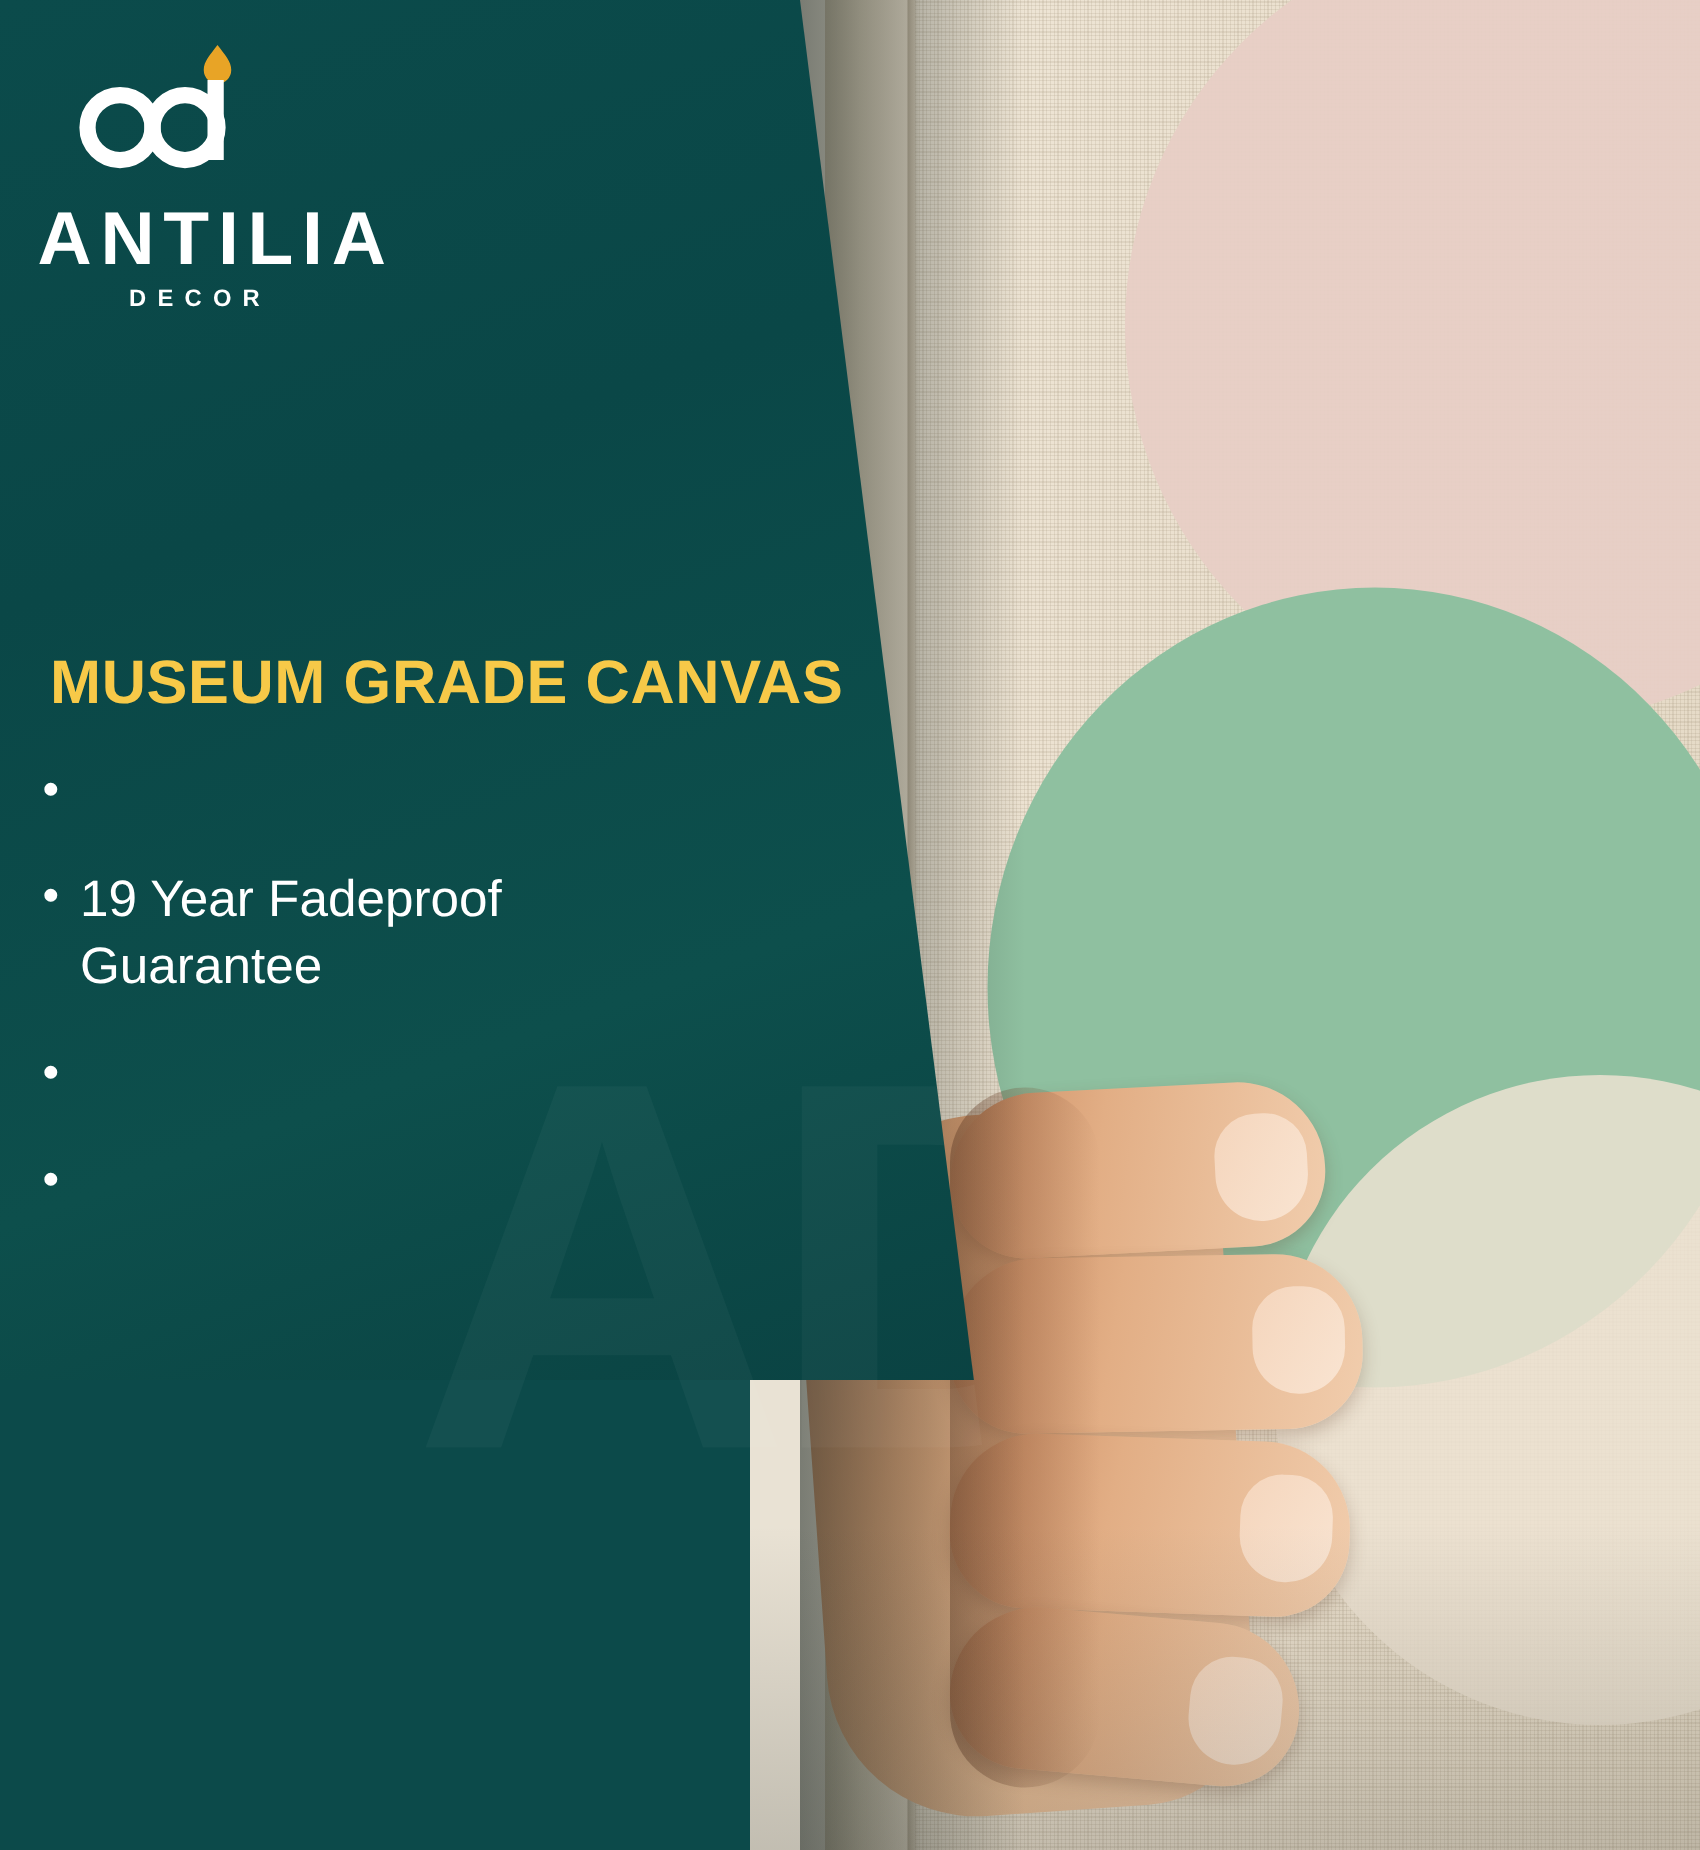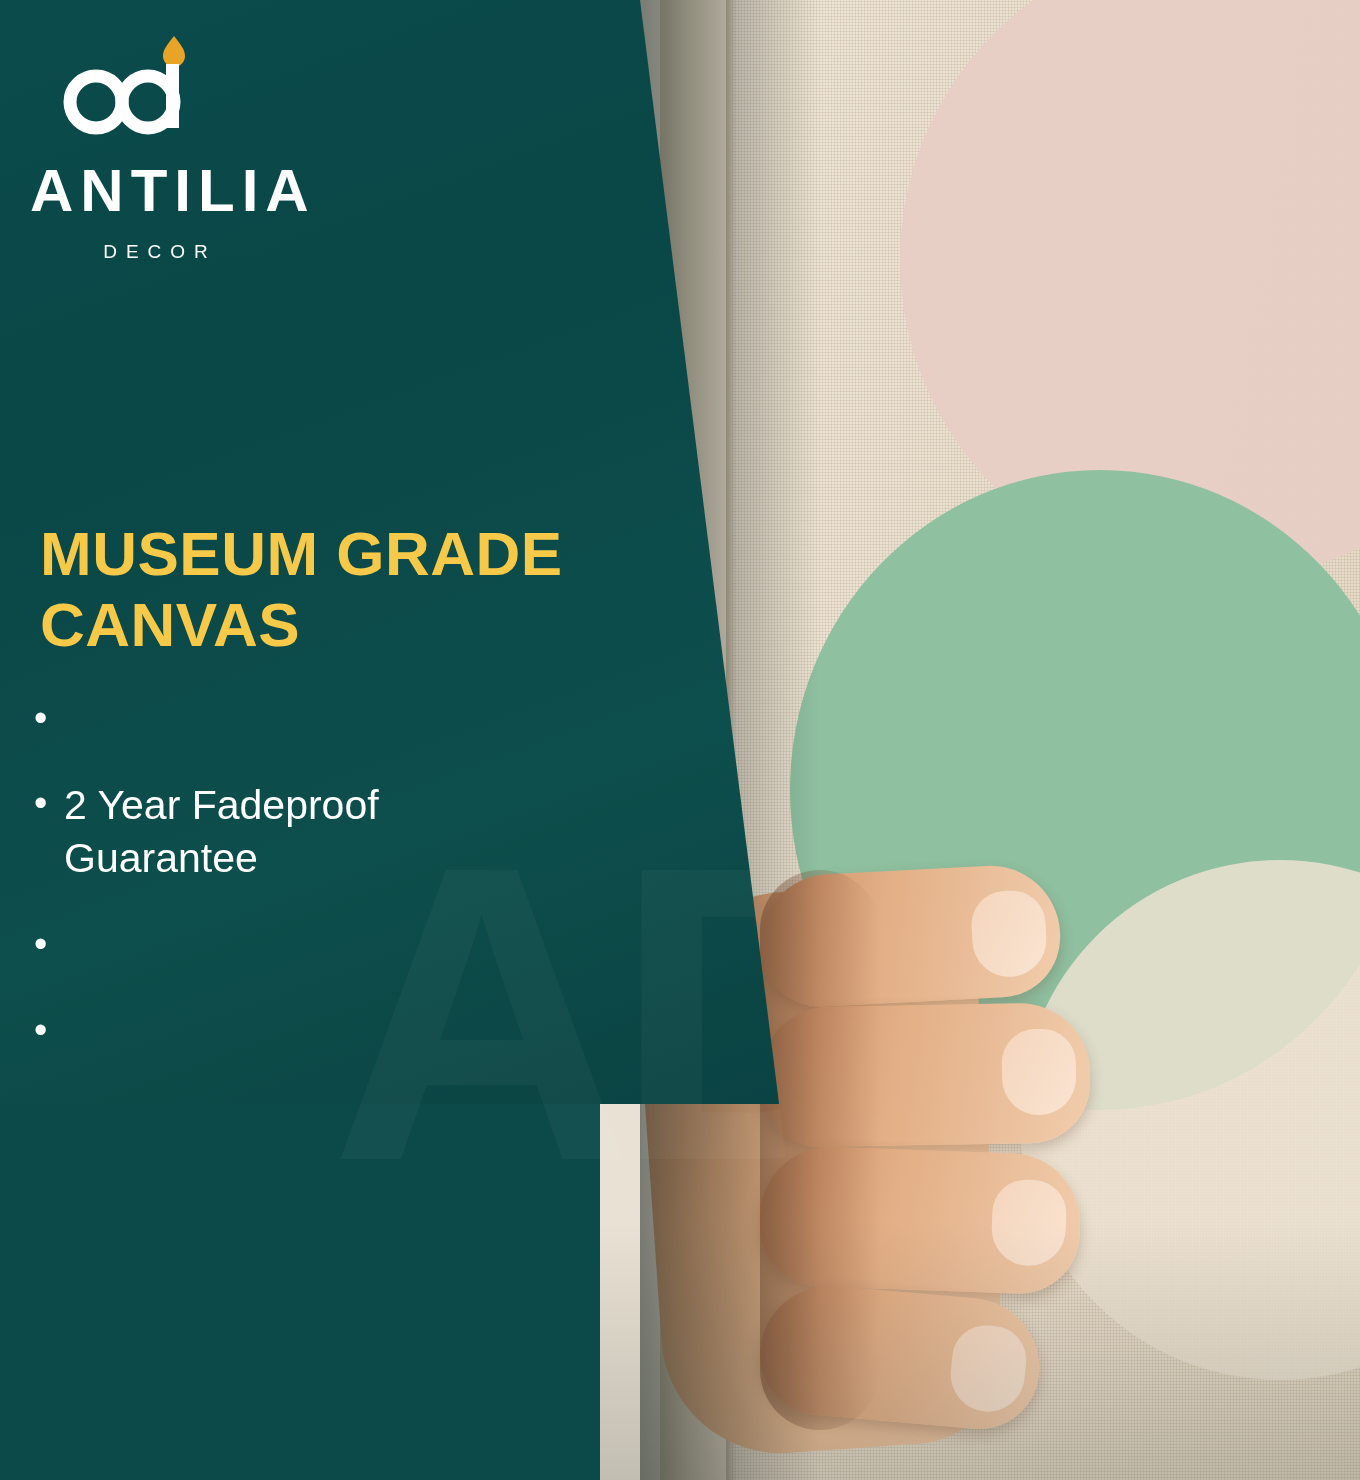--- a/index.html
+++ b/index.html
@@ -192,37 +192,37 @@
     color: #ffffff;
     font-size: 60px;
     font-weight: 700;
     letter-spacing: 7px;
     text-align: center;
     width: 260px;
   }
   .logo-sub {
     color: #ffffff;
     font-size: 19px;
-    font-weight: 400;
+    font-weight: 700;
     letter-spacing: 9px;
     text-align: center;
     width: 260px;
-    margin-top: 16px;
+    margin-top: 4px;
   }
 
   
   .content {
     position: absolute;
     left: 34px;
     top: 518px;
     width: 700px;
   }
   .headline {
     color: #f7c948;
-    font-size: 62px;
+    font-size: 49px;
     font-weight: 700;
     letter-spacing: .5px;
     margin: 0 0 34px 6px;
   }
   .bullets {
     list-style: none;
     margin: 0;
     padding: 0;
   }
   .bullet {
@@ -298,21 +298,21 @@
   </div>
 
   <div class="content">
     <h1 class="headline">MUSEUM GRADE CANVAS</h1>
     <ul class="bullets">
       <li class="bullet">
         <span class="dot">•</span>
       </li>
       <li class="bullet">
         <span class="dot">•</span>
-        <span class="txt">2 Year Fadeproof
+        <span class="txt">19 Year Fadeproof
 Guarantee</span>
       </li>
       <li class="bullet">
         <span class="dot">•</span>
       </li>
       <li class="bullet">
         <span class="dot">•</span>
       </li>
     </ul>
   </div>

